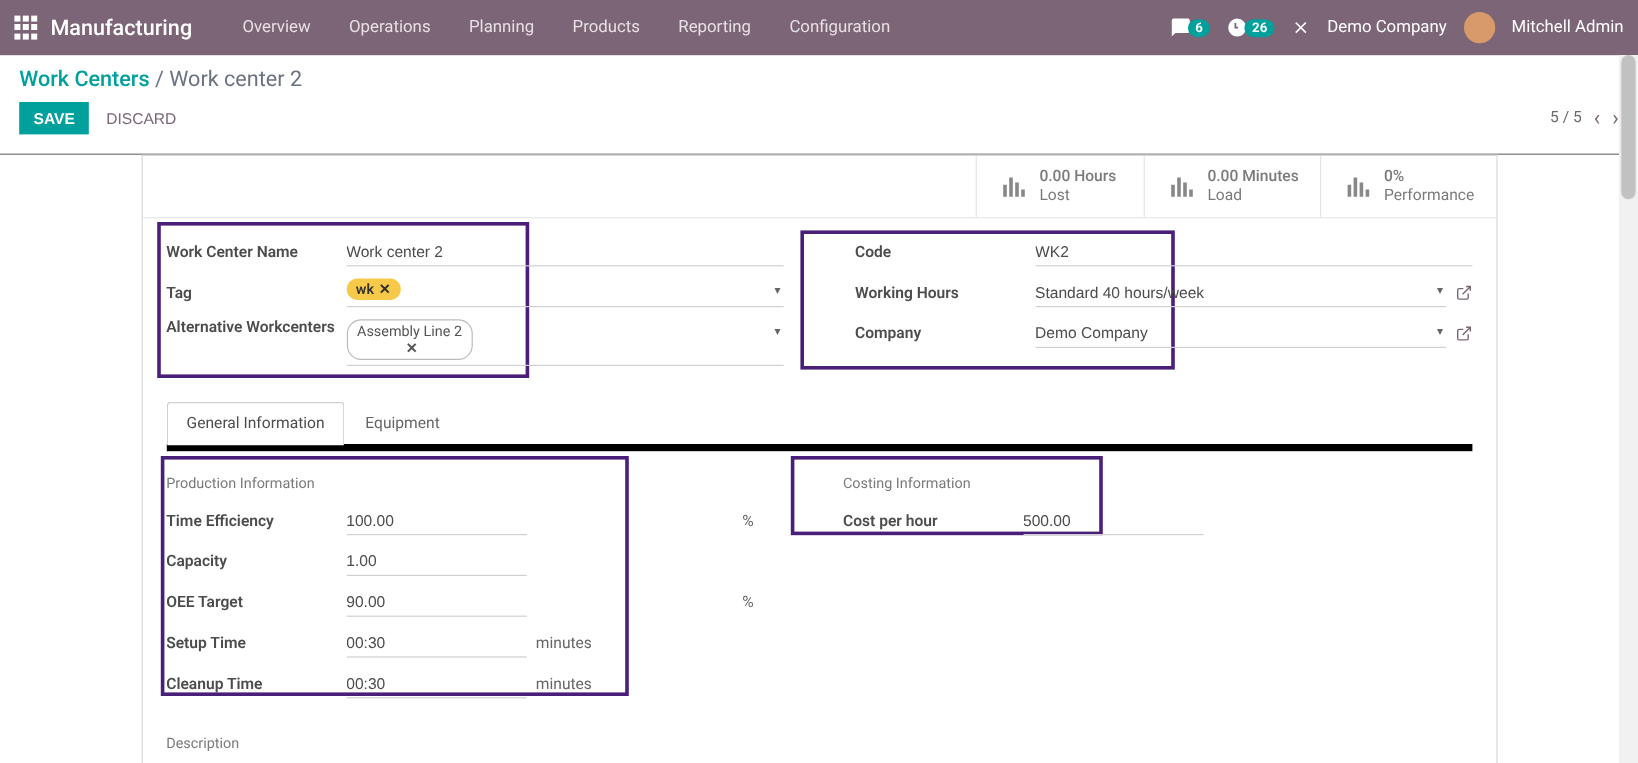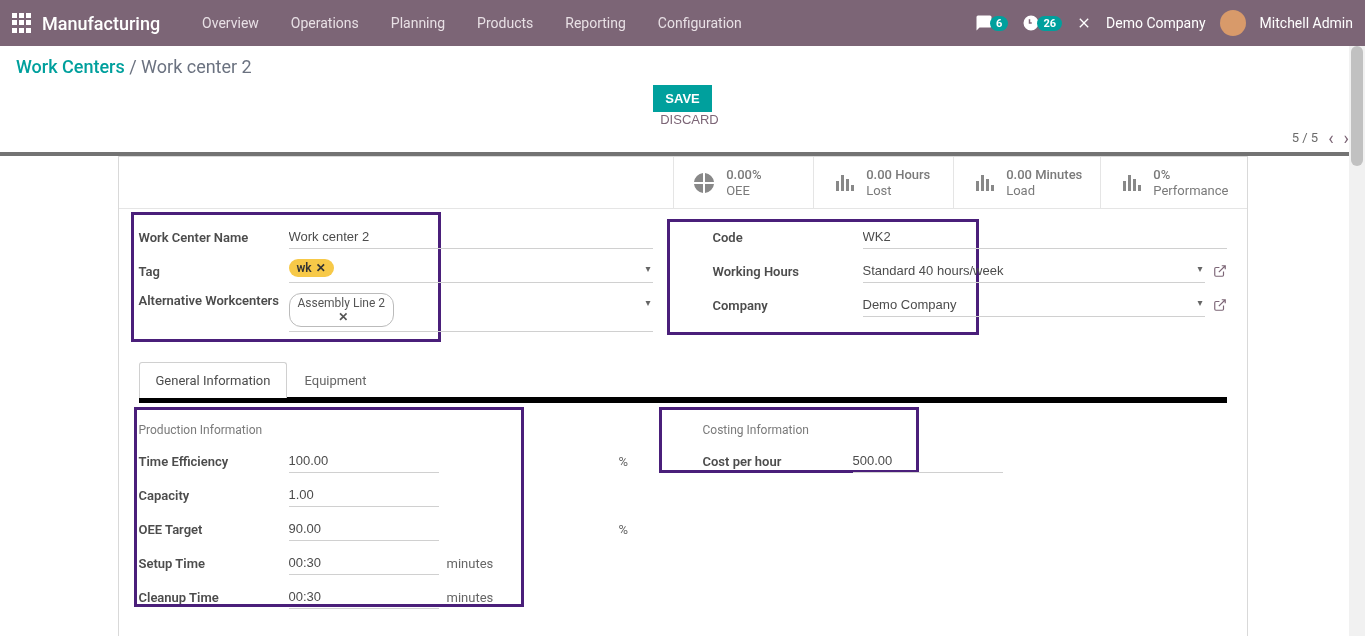--- a/index.html
+++ b/index.html
@@ -13,21 +13,21 @@
 .menu-item { padding:6px 14px; color:#e8e0e5; cursor:pointer; font-size:14px; }
 .top-right { margin-left:auto; display:flex; align-items:center; gap:14px; }
 .icon-btn { display:inline-flex; align-items:center; color:#fff; cursor:pointer; }
 .badge { background:#00A09D; color:#fff; font-size:11px; font-weight:bold; border-radius:10px; padding:1px 6px; margin-left:-3px; }
 .avatar { width:26px; height:26px; border-radius:50%; background:#d89a6a; display:inline-block; }
 
 .control-row { display:flex; align-items:center; padding:10px 16px 0 16px;text-align:center; }
 .breadcrumb { font-size:18px; color:#6b7280; }
 .breadcrumb .root { color:#00A09D; font-weight:500; }
 
-.btnrow { display:flex; align-items:center; padding:8px 16px 4px 16px; border-bottom:4px solid #737373;flex-direction:column; }
+.btnrow { display:flex; align-items:center; padding:8px 16px 16px 16px; border-bottom:1px solid #737373; }
 .btn-save { background:#00A09D; color:#fff; border:none; padding:6px 12px; font-weight:bold; font-size:13px; cursor:pointer; }
 .btn-discard { background:transparent; border:none; color:#7C6576; font-weight:normal; font-size:13px; margin-left:14px; cursor:pointer; }
 .pager { margin-left:auto; display:flex; align-items:center; gap:10px; color:#6b6b6b; }
 .chev { color:#7C6576; cursor:pointer; font-size:18px; }
 
 .sheet-wrap { display:flex; justify-content:center; padding:0 16px 40px 16px; }
 .sheet { width:1130px; border:1px solid #d9d9d9; background:#fff; position:relative; }
 
 .statbar { display:flex; border-bottom:1px solid #e5e5e5; }
 .statbar-spacer { flex:1; }
@@ -138,31 +138,20 @@
 </div>
 
 <div class="sheet-wrap">
   <div class="sheet">
 
     <div class="statbar">
       <div class="statbar-spacer"></div>
       <div class="stat">
         <span class="stat-icon">
           <svg width="24" height="24" viewBox="0 0 24 24" fill="#888">
-              <path d="M11 2v9H2a10 10 0 0 1 9-9zm2 0a10 10 0 0 1 9 9h-9zm-11 11h9v9a10 10 0 0 1-9-9zm11 9v-9h9a10 10 0 0 1-9 9z"></path>
-            </svg>
-        </span>
-        <div class="stat-text">
-            <div class="v">0.00%</div>
-            <div>OEE</div>
-          </div>
-      </div>
-      <div class="stat">
-        <span class="stat-icon">
-          <svg width="24" height="24" viewBox="0 0 24 24" fill="#888">
               <path d="M4 20V10h3v10zm5 0V4h3v16zm5 0V8h3v12zm5 0V14h3v6z"></path>
             </svg>
         </span>
         <div class="stat-text">
             <div class="v">0.00 Hours</div>
             <div>Lost</div>
           </div>
       </div>
       <div class="stat">
         <span class="stat-icon">

